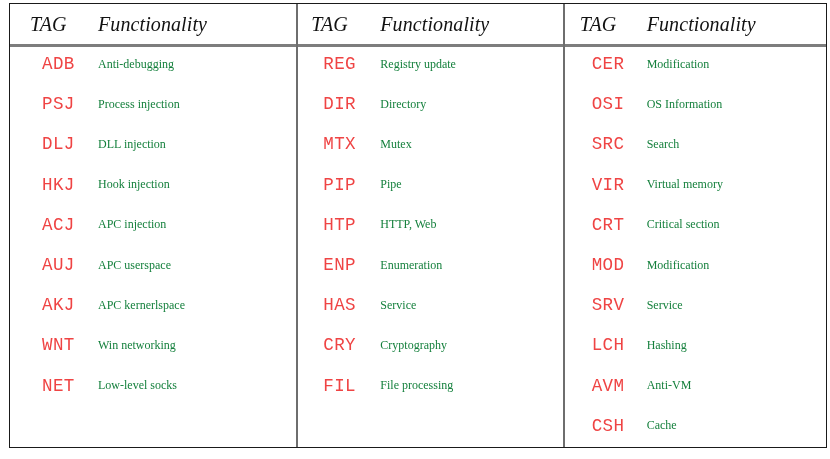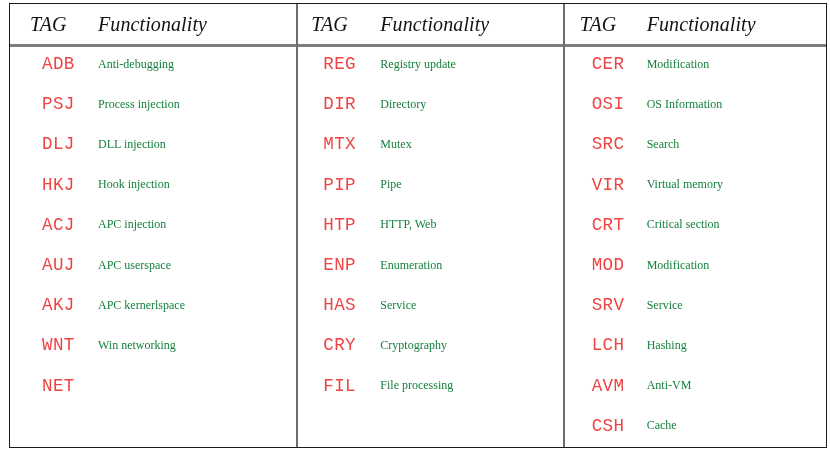--- a/index.html
+++ b/index.html
@@ -179,20 +179,21 @@
         <div class="row">
           <span class="cell-tag">AKJ</span>
           <span class="cell-func">APC kernerlspace</span>
         </div>
         <div class="row">
           <span class="cell-tag">WNT</span>
           <span class="cell-func">Win networking</span>
         </div>
         <div class="row">
           <span class="cell-tag">NET</span>
+          <span class="cell-func">Low-level socks</span>
         </div>
       </div>
 
       <div class="table-column c1">
         <div class="col-head">
           <span class="head-tag">TAG</span>
           <span class="head-func">Functionality</span>
         </div>
 
         <div class="row">

